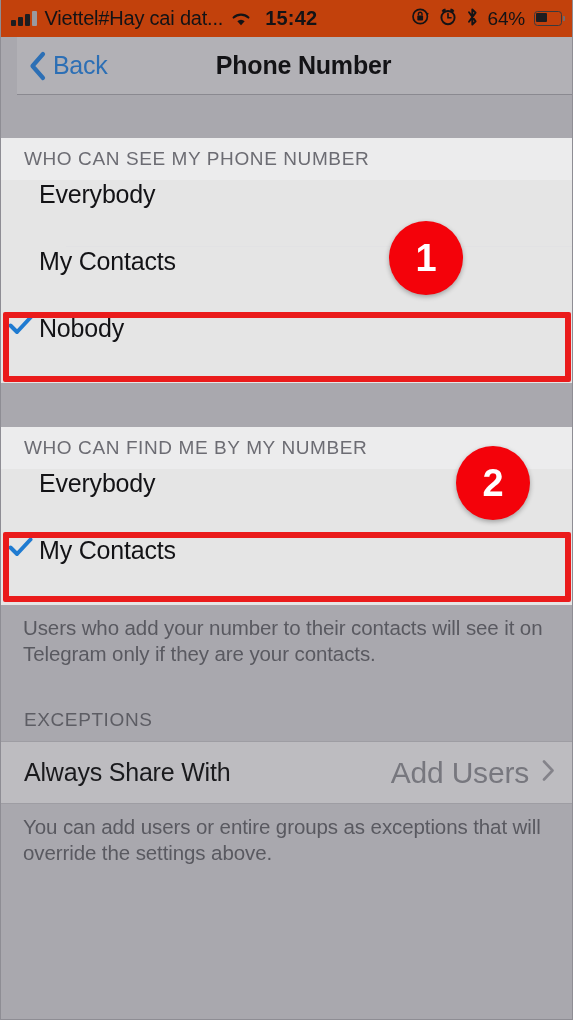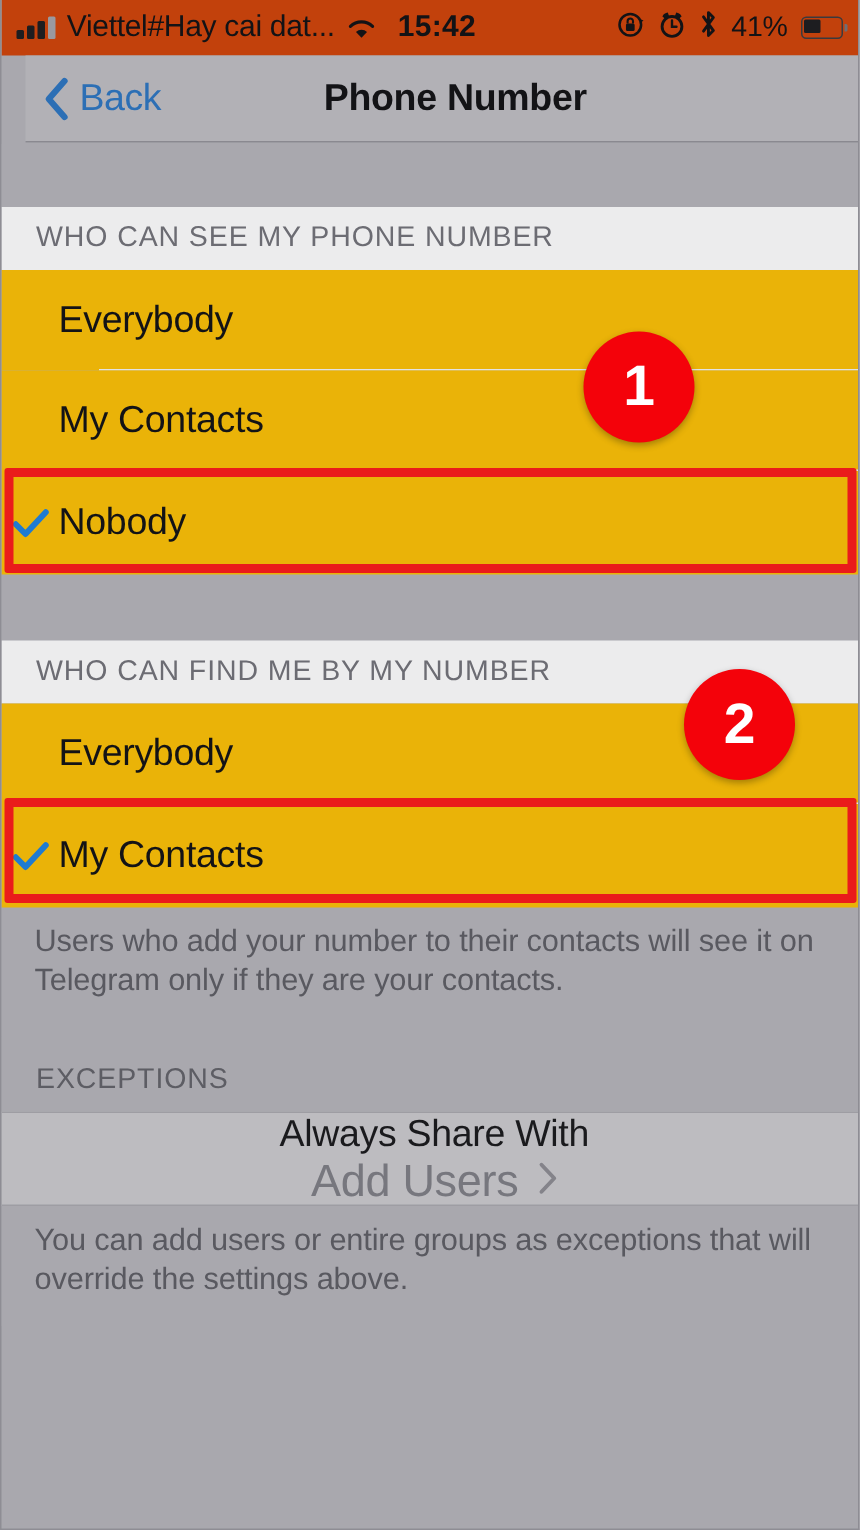--- a/index.html
+++ b/index.html
@@ -66,22 +66,22 @@
 
   .gap { background:#a9a8ae; }
   .sec-head {
     background:#ececed; color:#6c6c73;
     font-size:19px; letter-spacing:0.6px;
     display:flex; align-items:center; padding-left:23px;
   }
   .sec-head.dim { background:#a9a8ae; color:#5d5d64; }
 
   .row {
-    background:#eab308; position:relative;
-    display:flex; align-items:center;
+    background:#e5e5e5; position:relative;
+    display:flex; align-items:flex-start;
   }
   .row-label { font-size:25px; color:#131316; letter-spacing:-0.2px; }
   .check { width:38px; display:flex; justify-content:center; align-items:center; }
   .sep { position:absolute; left:65px; right:0; bottom:0; height:1px; background:#e2e2e4; }
 
   .footnote {
     background:#a9a8ae; color:#595960;
     font-size:20.5px; line-height:26px; letter-spacing:-0.1px;
     padding:10px 22px 0 22px;
   }
@@ -148,21 +148,21 @@
           <path d="M9 6.6 v4.2 h3" fill="none" stroke="#131316" stroke-width="1.6" stroke-linecap="round"></path>
           <path d="M2.6 4.0 a4.6 4.6 0 0 1 3.6 -2.6 l0.8 2.2 a3.4 3.4 0 0 0 -2.6 1.9 z" fill="#131316"></path>
           <path d="M15.4 4.0 a4.6 4.6 0 0 0 -3.6 -2.6 l-0.8 2.2 a3.4 3.4 0 0 1 2.6 1.9 z" fill="#131316"></path>
         </svg>
       </span>
       <span>
         <svg width="13" height="20" viewBox="0 0 13 20">
           <path d="M3 5.2 L9.6 14.4 L6.3 17.6 V2.4 L9.6 5.6 L3 14.8" fill="none" stroke="#131316" stroke-width="1.9" stroke-linejoin="round" stroke-linecap="round"></path>
         </svg>
       </span>
-      <span class="sb-pct">41%</span>
+      <span class="sb-pct">64%</span>
       <span class="batt">
         <span class="batt-body"></span>
         <span class="batt-fill"></span>
         <span class="batt-cap"></span>
       </span>
     </div>
   </div>
 
   <div id="navbar">
     <div id="back">
@@ -219,21 +219,21 @@
           <path d="M2.5 11.5 L9 18 L22.5 3.5" fill="none" stroke="#1f7bd1" stroke-width="4" stroke-linecap="round" stroke-linejoin="round"></path>
         </svg>
       </span>
       <span class="row-label">My Contacts</span>
     </div>
 
     <div class="footnote" style="height:86px;">Users who add your number to their contacts will see it on Telegram only if they are your contacts.</div>
 
     <div class="sec-head dim" style="height:50px; align-items:flex-end; padding-bottom:10px;">EXCEPTIONS</div>
 
-    <div class="row-dim" style="height:63px;flex-direction:column;">
+    <div class="row-dim" style="height:63px;">
       <span class="row-dim-label">Always Share With</span>
       <span class="row-dim-right">
         <span class="row-dim-value">Add Users</span>
         <span>
           <svg width="13" height="23" viewBox="0 0 13 23">
             <path d="M2 2.5 L10.5 11.5 L2 20.5" fill="none" stroke="#84838a" stroke-width="2.6" stroke-linecap="round" stroke-linejoin="round"></path>
           </svg>
         </span>
       </span>
     </div>

